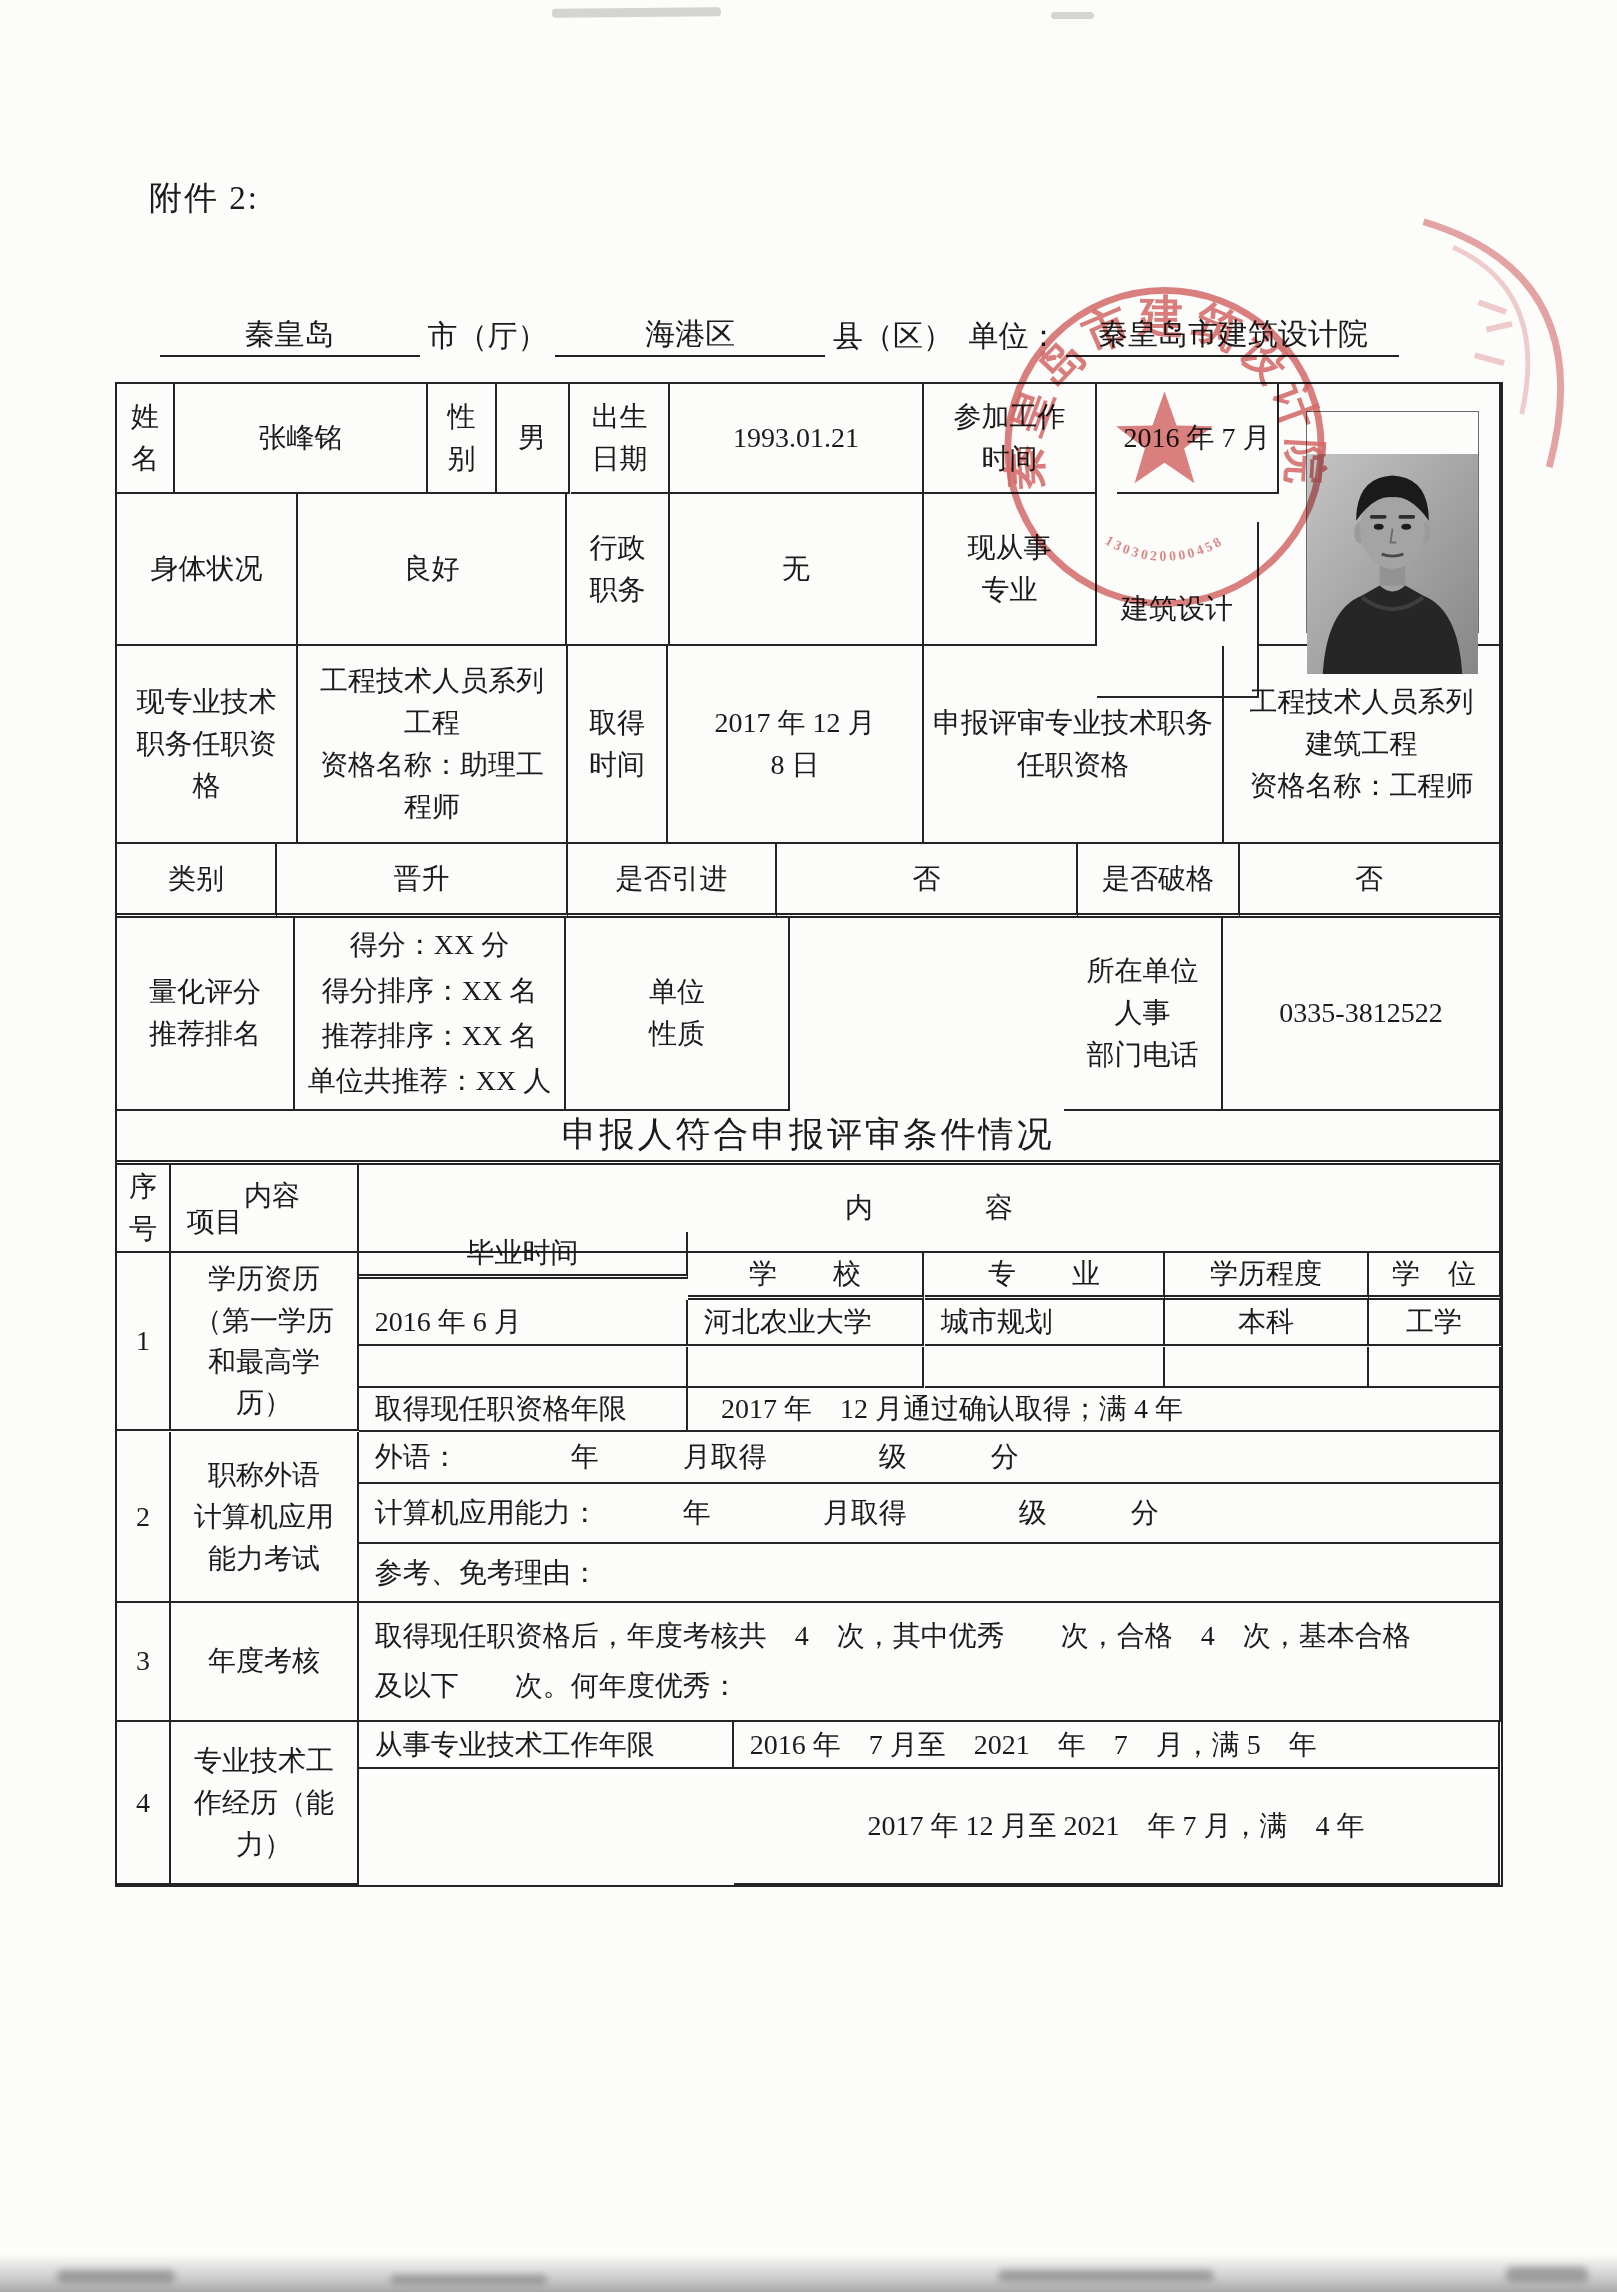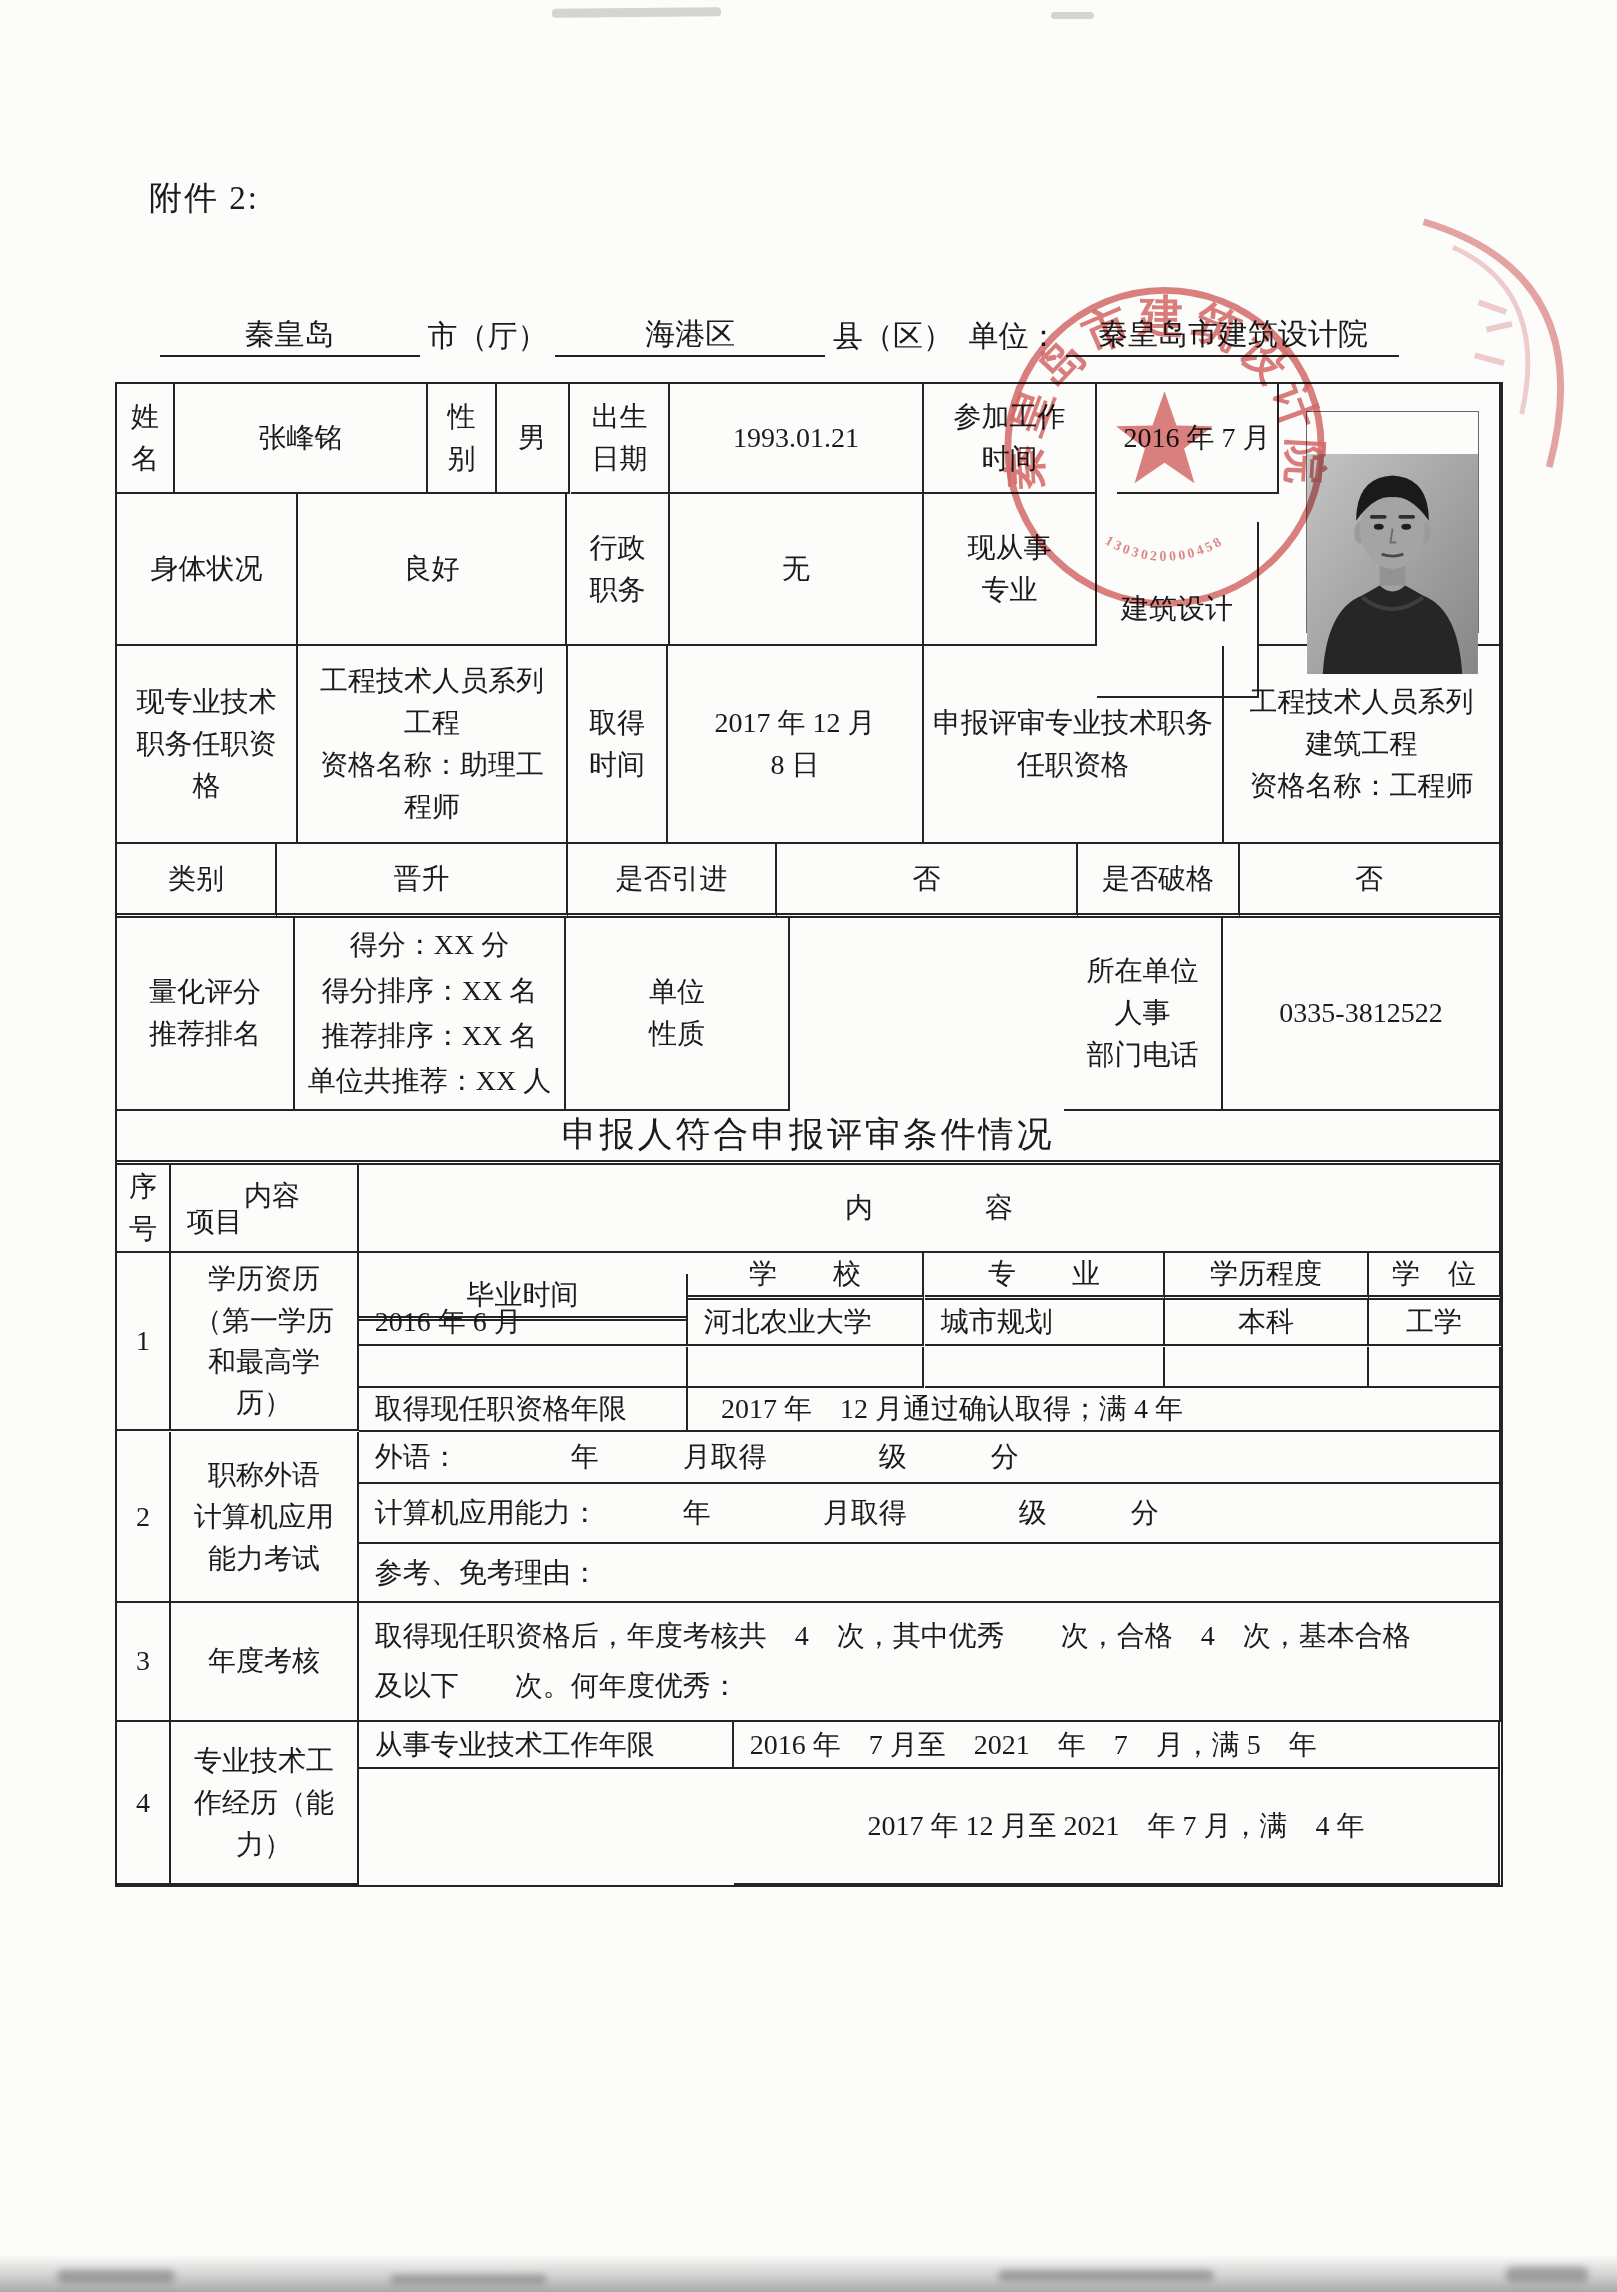--- a/index.html
+++ b/index.html
@@ -148,21 +148,21 @@
       <span class="split-bottom">项目</span>
     </div>
     <div class="c" style="left:242px;top:781px;width:1142px;height:88px;">内　　　　容</div>
 
     <div class="c" style="left:0;top:869px;width:54px;height:178px;">1</div>
     <div class="c" style="left:54px;top:869px;width:188px;height:178px;line-height:1.48;">学历资历
 （第一学历
 和最高学
 历）</div>
 
-    <div class="c dbl" style="left:242px;top:890px;width:329px;height:47px;">毕业时间</div>
+    <div class="c dbl" style="left:242px;top:848px;width:329px;height:47px;">毕业时间</div>
     <div class="c dbl" style="left:571px;top:869px;width:236px;height:47px;">学　　校</div>
     <div class="c dbl" style="left:808px;top:869px;width:240px;height:47px;">专　　业</div>
     <div class="c dbl" style="left:1048px;top:869px;width:204px;height:47px;">学历程度</div>
     <div class="c dbl" style="left:1252px;top:869px;width:132px;height:47px;">学　位</div>
 
     <div class="c left" style="left:242px;top:916px;width:329px;height:46px;">2016 年 6 月</div>
     <div class="c left" style="left:571px;top:916px;width:236px;height:46px;">河北农业大学</div>
     <div class="c left" style="left:808px;top:916px;width:240px;height:46px;">城市规划</div>
     <div class="c" style="left:1048px;top:916px;width:204px;height:46px;">本科</div>
     <div class="c" style="left:1252px;top:916px;width:132px;height:46px;">工学</div>

